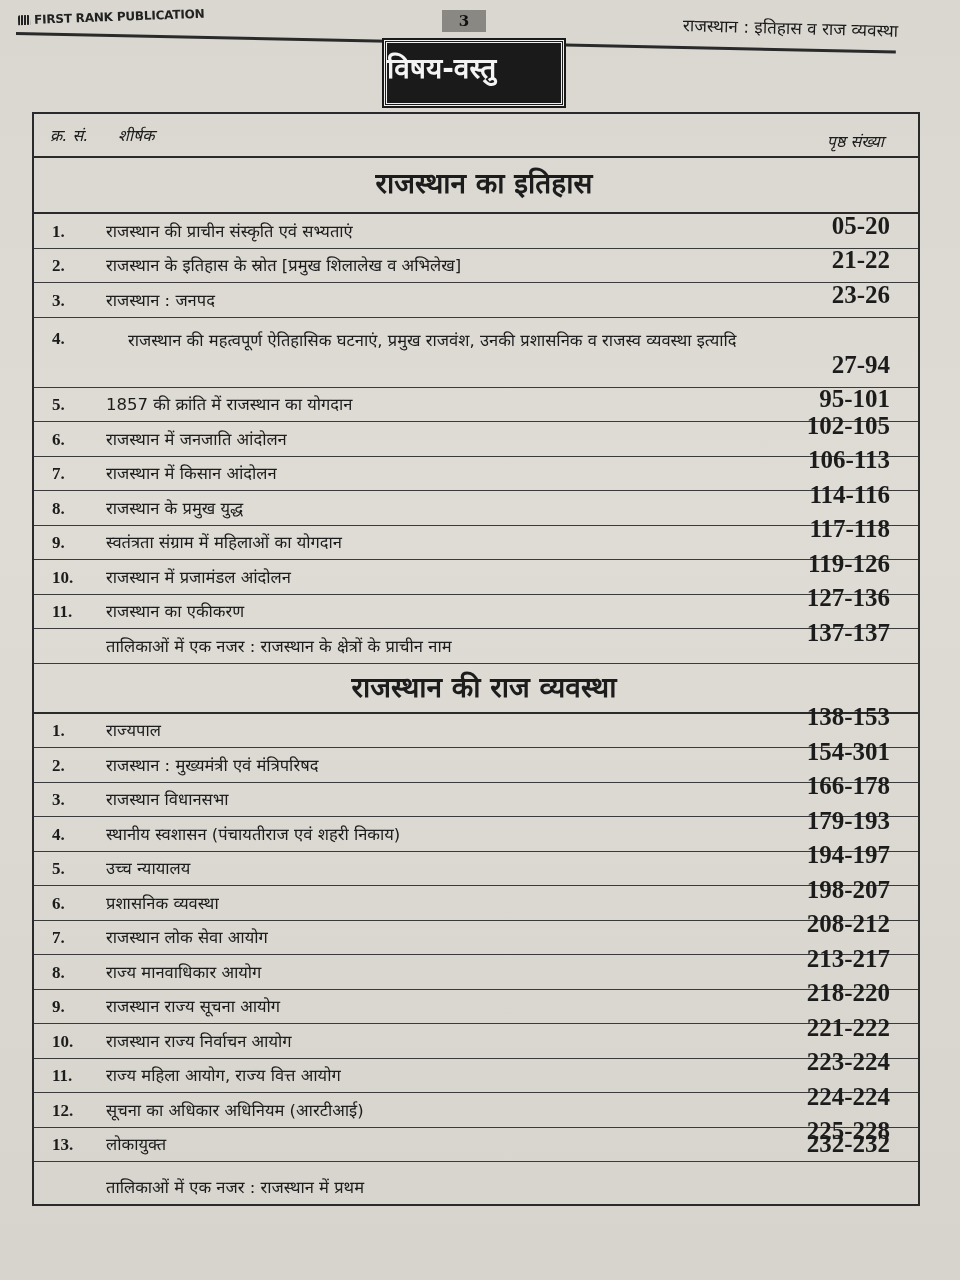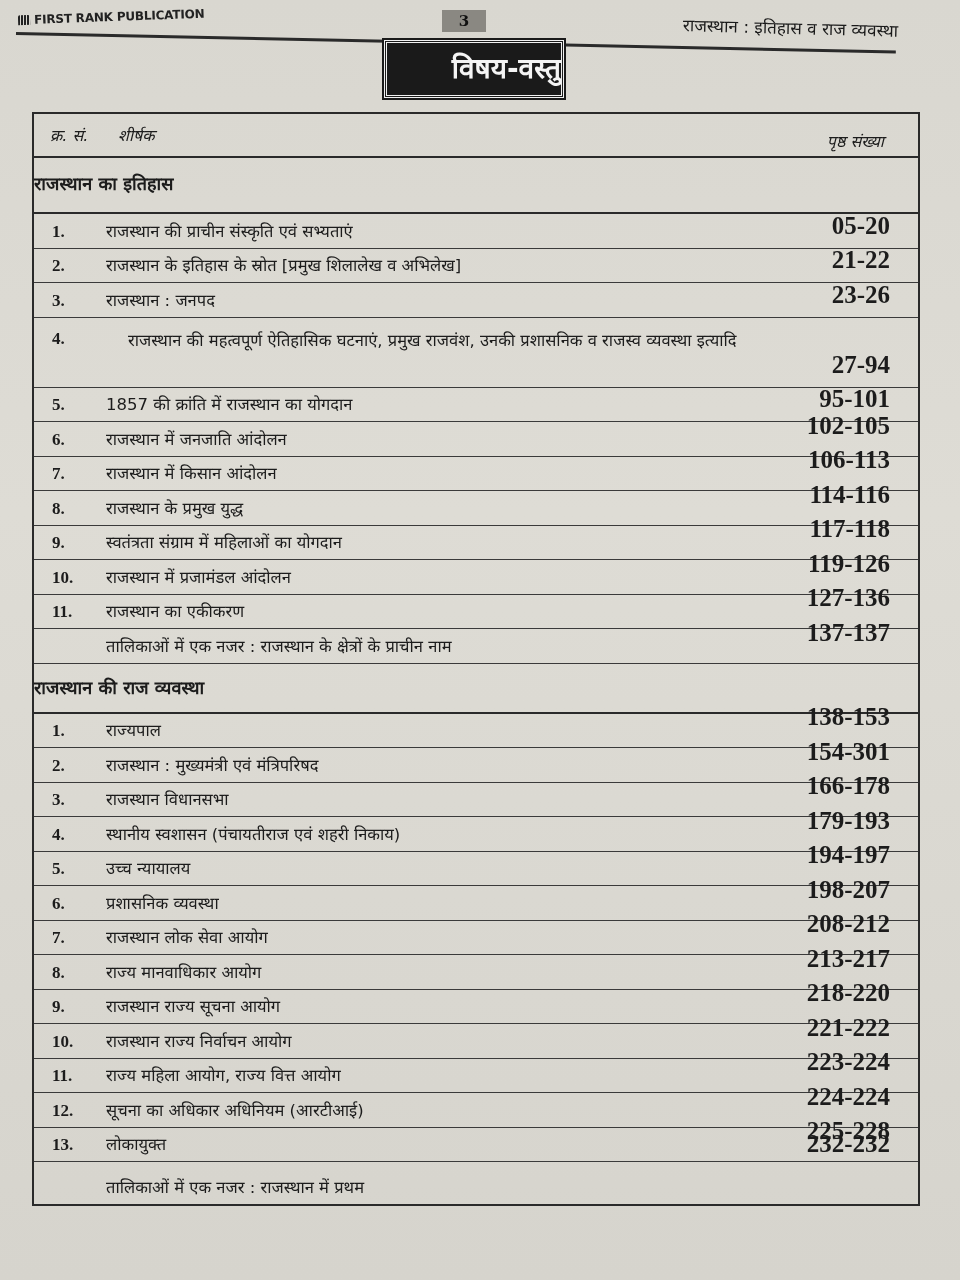--- a/index.html
+++ b/index.html
@@ -32,40 +32,40 @@
   .running-title {
     position: absolute; right: 62px; top: 16px;
     font-family: "DejaVu Sans", sans-serif; font-size: 17px; color: #1a1a1a;
     transform: rotate(1.5deg);
   }
   .rule-top {
     position: absolute; left: 16px; top: 32px; width: 880px; height: 3px; background: #2a2a2a;
     transform: rotate(1.2deg); transform-origin: left center;
   }
   .title-box {
-    position: absolute; left: 384px; top: 40px; width: 180px; height: 58px;
+    position: absolute; left: 384px; top: 40px; width: 180px; height: 66px;
     background: #1a1a1a; border: 3px double #f0f0f0; outline: 2px solid #1a1a1a;
     color: #f4f4f4; font-family: "DejaVu Sans", sans-serif; font-weight: bold;
-    font-size: 28px; text-align: right; line-height: 52px;
+    font-size: 28px; text-align: left; line-height: 52px;
   }
   
   .toc {
     position: absolute; left: 32px; top: 112px; width: 888px;
     border: 2px solid #2a2a2a; border-bottom: none;
   }
   .toc-head {
     height: 44px; position: relative; border-bottom: 2px solid #2a2a2a;
     font-family: "DejaVu Sans", sans-serif; font-size: 16px; font-style: italic;
   }
   .toc-head .h-no { position: absolute; left: 16px; top: 10px; }
   .toc-head .h-title { position: absolute; left: 84px; top: 10px; }
   .toc-head .h-page { position: absolute; right: 34px; top: 16px; }
   .section {
-    height: 56px; border-bottom: 2px solid #2a2a2a; 
-    font-family: "DejaVu Sans", sans-serif; font-weight: bold; font-size: 18px; line-height: 52px;
+    height: 56px; border-bottom: 2px solid #2a2a2a; text-align: center;
+    font-family: "DejaVu Sans", sans-serif; font-weight: bold; font-size: 28px; line-height: 52px; padding-left: 16px;
   }
   .row {
     position: relative; height: 34.5px; border-bottom: 1.5px solid #3a3a3a;
     font-family: "DejaVu Sans", sans-serif; font-size: 16.5px;
   }
   .row.tall { height: 70px; }
   .row .no { position: absolute; left: 18px; bottom: 6px; font-family: "Liberation Serif", serif; font-weight: bold; font-size: 17px; }
   .row .t { position: absolute; left: 72px; bottom: 6px; white-space: nowrap; }
   .row.tall .t { bottom: auto; top: 6px; line-height: 34px; white-space: normal; width: 640px; margin-left: 22px; }
   .row .pg { position: absolute; right: 28px; bottom: 8px; font-family: "Liberation Serif", serif; font-weight: bold; font-size: 25px; }

